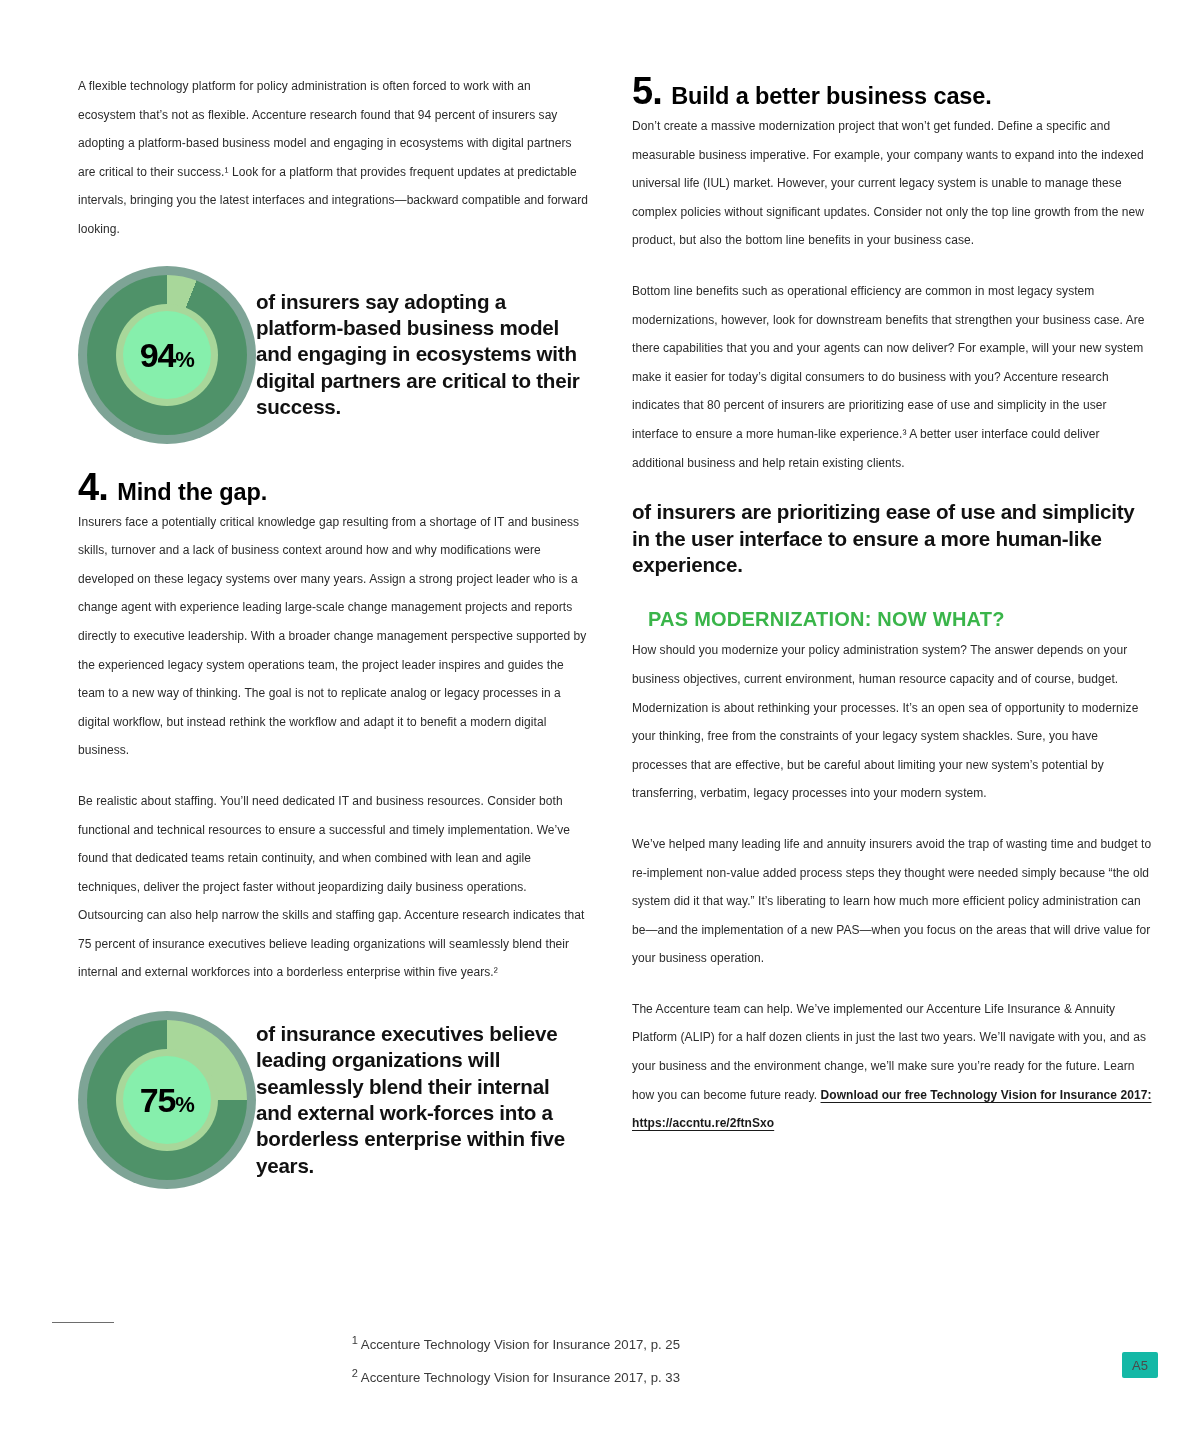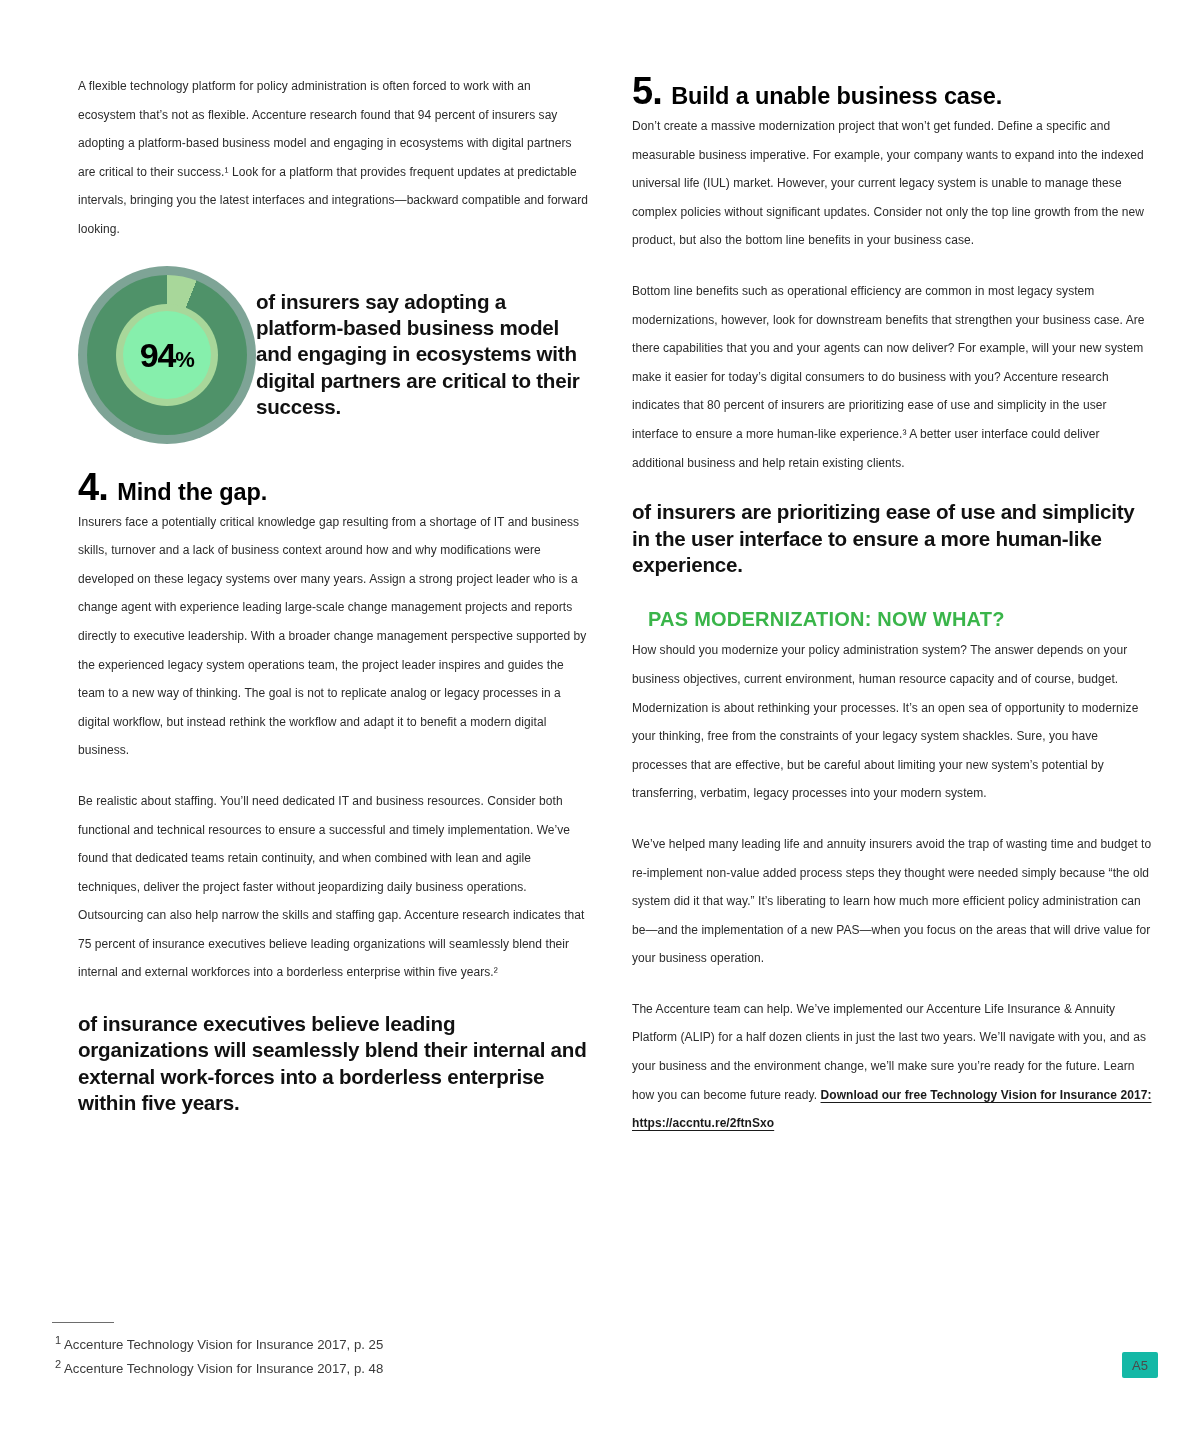--- a/index.html
+++ b/index.html
@@ -144,21 +144,22 @@
   .fn-rule {
     width: 62px;
     height: 1px;
     background: #6d6d6d;
     margin-bottom: 12px;
   }
   .fn {
     font-size: 13.2px;
     line-height: 20.5px;
     color: #3a3a3a;
-    margin: 3px;
+    margin: 12px;
+    text-align: right;
   }
   .fn sup {
     font-size: 11px;
     vertical-align: top;
     line-height: 1;
   }
 
   .page-num {
     position: absolute;
     left: 1122px;
@@ -198,48 +199,58 @@
     </div>
 
     <div class="head-row">
       <span class="head-num">4.</span>
       <span class="head-text">Mind the gap.</span>
     </div>
     <p class="body">Insurers face a potentially critical knowledge gap resulting from a shortage of IT and business skills, turnover and a lack of business context around how and why modifications were developed on these legacy systems over many years. Assign a strong project leader who is a change agent with experience leading large-scale change management projects and reports directly to executive leadership. With a broader change management perspective supported by the experienced legacy system operations team, the project leader inspires and guides the team to a new way of thinking. The goal is not to replicate analog or legacy processes in a digital workflow, but instead rethink the workflow and adapt it to benefit a modern digital business.</p>
     <p class="body">Be realistic about staffing. You’ll need dedicated IT and business resources. Consider both functional and technical resources to ensure a successful and timely implementation. We’ve found that dedicated teams retain continuity, and when combined with lean and agile techniques, deliver the project faster without jeopardizing daily business operations. Outsourcing can also help narrow the skills and staffing gap. Accenture research indicates that 75 percent of insurance executives believe leading organizations will seamlessly blend their internal and external workforces into a borderless enterprise within five years.²</p>
 
     <div class="stat" style="margin-top:24px;">
+      <div class="donut-wrap">
+        <div class="donut" style="width:178px;height:178px;">
+          <div class="ring-outer" style="left:0;top:0;width:178px;height:178px;"></div>
+          <div class="ring-main" id="ring-75" style="left: 9px; top: 9px; width: 160px; height: 160px; background: conic-gradient(rgb(168, 215, 154) 0deg, rgb(168, 215, 154) 90deg, rgb(79, 146, 105) 90deg, rgb(79, 146, 105) 360deg);"></div>
+          <div class="ring-inner" style="left:38px;top:38px;width:102px;height:102px;"></div>
+          <div class="ring-hole" style="left:45px;top:45px;width:88px;height:88px;">
+            <span class="pct"><span>75</span><span class="sym">%</span></span>
+          </div>
+        </div>
+      </div>
       <div class="stat-caption">of insurance executives believe leading organizations will seamlessly blend their internal and external work-forces into a borderless enterprise within five years.</div>
     </div>
 
   </div>
 
   <div class="col col-right">
 
     <div class="head-row">
       <span class="head-num">5.</span>
-      <span class="head-text">Build a unable business case.</span>
+      <span class="head-text">Build a better business case.</span>
     </div>
     <p class="body">Don’t create a massive modernization project that won’t get funded. Define a specific and measurable business imperative. For example, your company wants to expand into the indexed universal life (IUL) market. However, your current legacy system is unable to manage these complex policies without significant updates. Consider not only the top line growth from the new product, but also the bottom line benefits in your business case.</p>
     <p class="body">Bottom line benefits such as operational efficiency are common in most legacy system modernizations, however, look for downstream benefits that strengthen your business case. Are there capabilities that you and your agents can now deliver? For example, will your new system make it easier for today’s digital consumers to do business with you? Accenture research indicates that 80 percent of insurers are prioritizing ease of use and simplicity in the user interface to ensure a more human-like experience.³  A better user interface could deliver additional business and help retain existing clients.</p>
 
     <div class="stat" style="margin:22px 0 30px 0;">
       <div class="stat-caption">of insurers are prioritizing ease of use and simplicity in the user interface to ensure a more human-like experience.</div>
     </div>
 
     <div class="green-head">PAS MODERNIZATION:  NOW WHAT?</div>
     <p class="body">How should you modernize your policy administration system? The answer depends on your business objectives, current environment, human resource capacity and of course, budget. Modernization is about rethinking your processes. It’s an open sea of opportunity to modernize your thinking, free from the constraints of your legacy system shackles. Sure, you have processes that are effective, but be careful about limiting your new system’s potential by transferring, verbatim, legacy processes into your modern system.</p>
     <p class="body">We’ve helped many leading life and annuity insurers avoid the trap of wasting time and budget to re-implement non-value added process steps they thought were needed simply because “the old system did it that way.” It’s liberating to learn how much more efficient policy administration can be—and the implementation of a new PAS—when you focus on the areas that will drive value for your business operation.</p>
     <p class="body"><span>The Accenture team can help. We’ve implemented our Accenture Life Insurance &amp; Annuity Platform (ALIP) for a half dozen clients in just the last two years. We’ll navigate with you, and as your business and the environment change, we’ll make sure you’re ready for the future. Learn how you can become future ready. </span><a class="bold-link" href="#">Download our free Technology Vision for Insurance 2017: https://accntu.re/2ftnSxo</a></p>
 
   </div>
 
   <div class="footnotes">
     <div class="fn-rule"></div>
     <p class="fn"><sup>1</sup>
       <span>Accenture Technology Vision for Insurance 2017, p. 25</span></p>
     <p class="fn"><sup>2</sup>
-      <span>Accenture Technology Vision for Insurance 2017, p. 48</span></p>
+      <span>Accenture Technology Vision for Insurance 2017, p. 33</span></p>
   </div>
 
   <div class="page-num">A5</div>
 
 </div>
 
 </body></html>

